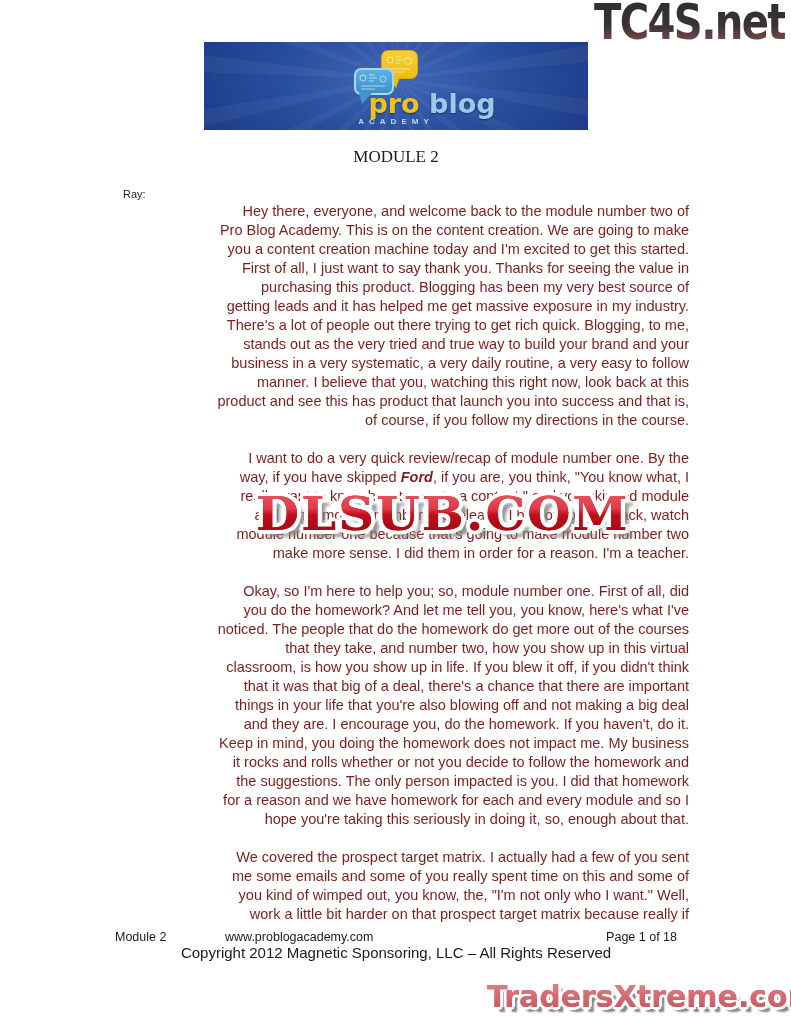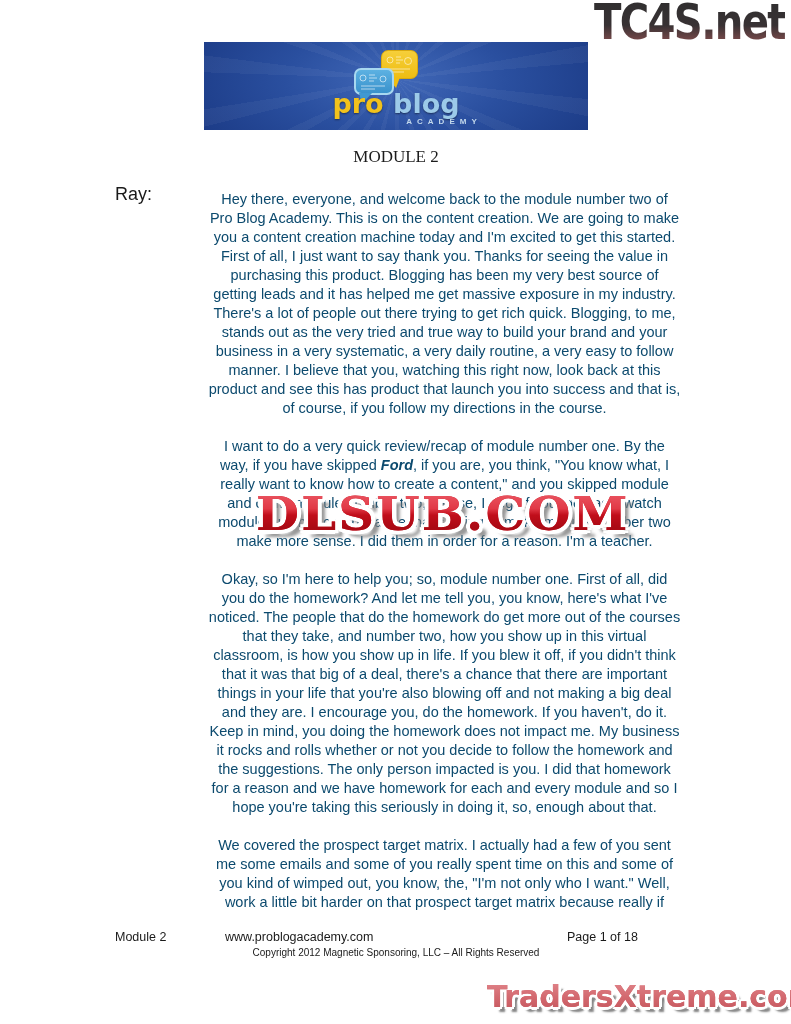--- a/index.html
+++ b/index.html
@@ -52,47 +52,47 @@
   }
   .bubble-blue::after{
     content:"";position:absolute;left:3px;bottom:-11px;
     border-style:solid;border-width:11px 10px 0 3px;
     border-color:#3f98d1 transparent transparent transparent;
   }
   .logo-line{
     position:absolute;left:0;bottom:13px;width:100%;
     text-align:center;z-index:3;
     font-family:"DejaVu Sans",sans-serif;
-    font-weight:bold;font-size:27px;line-height:27px;letter-spacing:0;
+    font-weight:bold;font-size:27px;line-height:27px;letter-spacing:0;padding-left:36px;
   }
   .logo-pro{color:#f2c21c;text-shadow:0 1px 2px rgba(0,0,0,.45);}
   .logo-blog{color:#9ccae9;text-shadow:0 1px 2px rgba(0,0,0,.45);}
   .logo-academy{
     position:absolute;left:0;bottom:4px;width:100%;
     text-align:center;z-index:3;
-    font-size:8px;letter-spacing:5px;color:#c2d8ec;font-weight:bold;padding-left:48px;
+    font-size:8px;letter-spacing:5px;color:#c2d8ec;font-weight:bold;
   }
 
   
   .doc-title{
     position:absolute;left:115px;top:147px;width:562px;
     text-align:center;
     font-family:"Liberation Serif",serif;
     font-size:17px;font-weight:normal;color:#1c1c1c;
   }
   .transcript{
     position:absolute;left:115px;top:185px;width:566px;
     display:flex;align-items:flex-start;
   }
-  .speaker{width:93px;flex:none;font-size:18px;line-height:19px;}
+  .speaker{width:93px;flex:none;font-size:11px;line-height:19px;margin-left:8px;}
   .paras{width:473px;flex:none;}
   .paras p{
-    margin:5px 0 19px 0;
+    margin:17px 0 19px 0;
     font-size:14.5px;line-height:19px;
-    text-align:center;color:#0c4a6e;
+    text-align:right;color:#7f1d1d;
   }
   .paras p i{font-style:italic;font-weight:bold;}
 
   
   .dlsub{
     position:absolute;left:256px;top:487px;z-index:5;
     font-family:"DejaVu Serif",serif;font-weight:bold;
     font-size:46px;letter-spacing:2px;white-space:nowrap;
     transform:scaleX(1.08);transform-origin:left center;
   }
@@ -113,24 +113,24 @@
   }
 
   
   .footer-row{
     position:absolute;left:115px;top:929px;width:562px;
     display:flex;justify-content:space-between;
     font-size:12.5px;line-height:16px;color:#1a1a1a;
   }
   .footer-row .f-center{flex:1;}
   .footer-row .f-left,.footer-row .f-right{flex:none;width:110px;}
-  .footer-row .f-right{text-align:left;}
+  .footer-row .f-right{text-align:right;}
   .footer-copy{
     position:absolute;left:115px;top:945px;width:562px;
-    text-align:center;font-size:10px;line-height:16px;color:#1a1a1a;
+    text-align:center;font-size:15px;line-height:16px;color:#1a1a1a;
   }
 
   
   .tradersx{
     position:absolute;left:487px;top:979px;z-index:5;
     font-family:"DejaVu Sans",sans-serif;font-weight:bold;
     font-size:30px;letter-spacing:0;white-space:nowrap;
   }
   .tradersx .wm-back{
     color:#d2676d;

